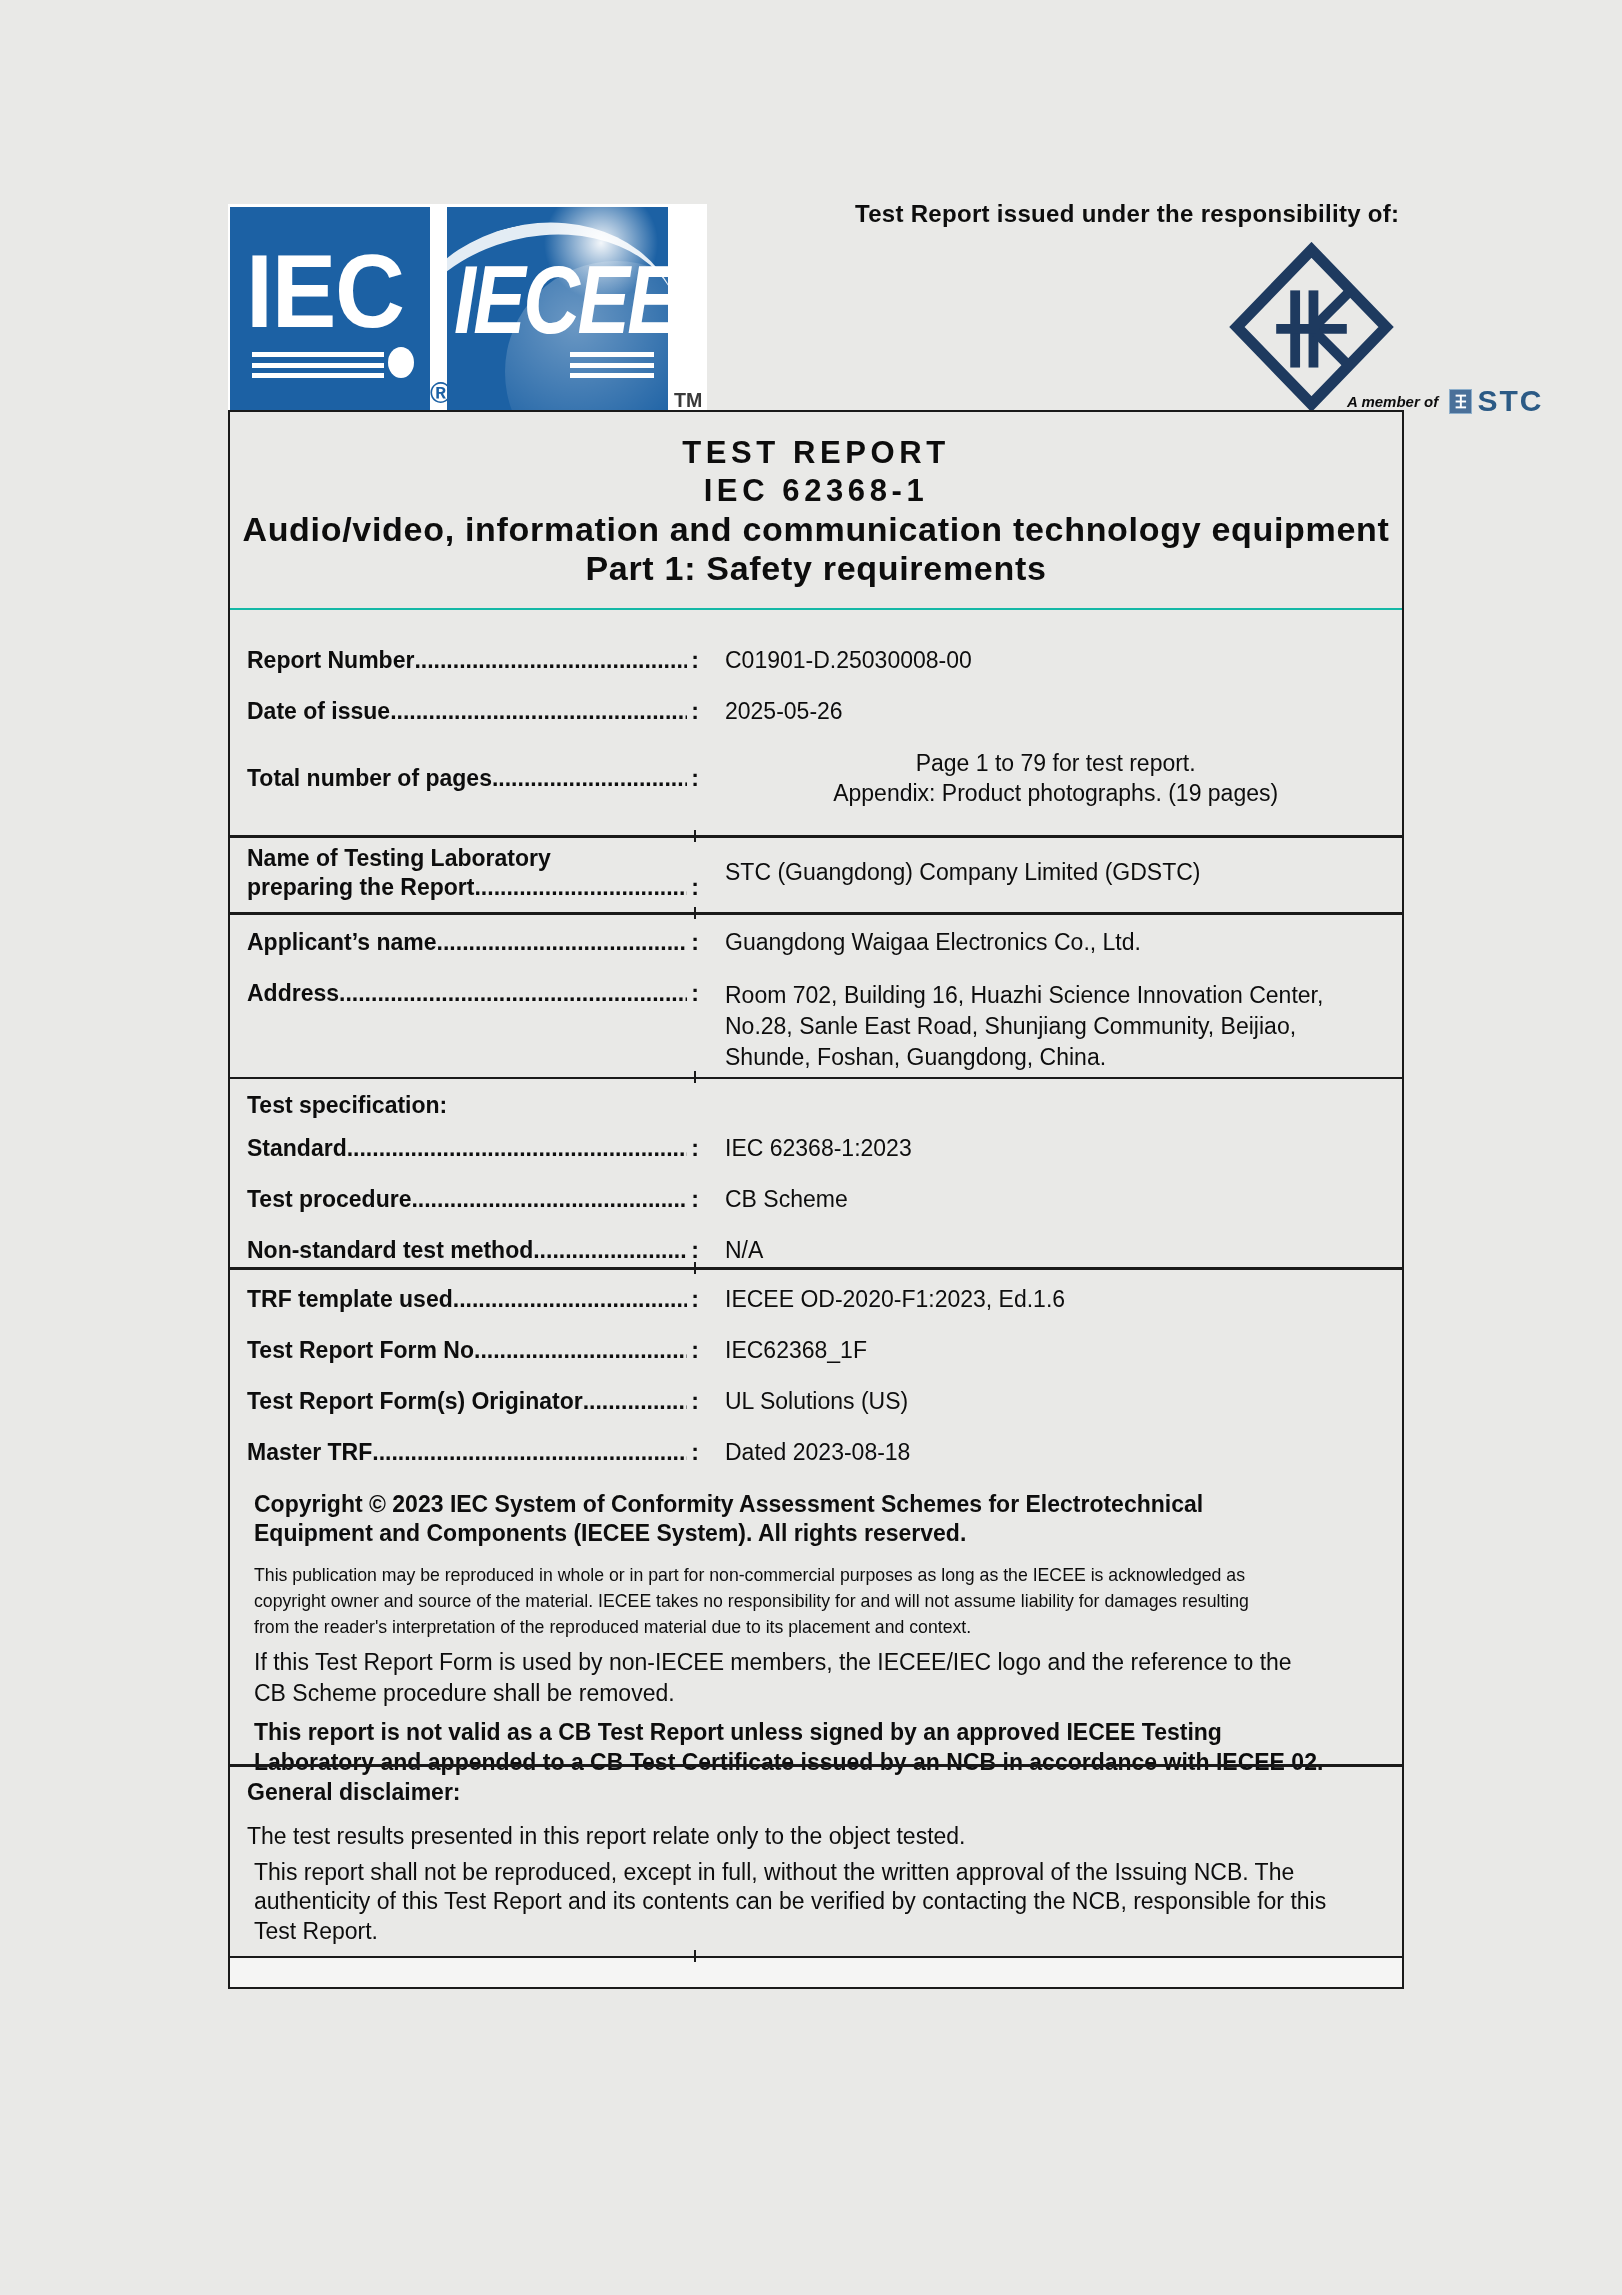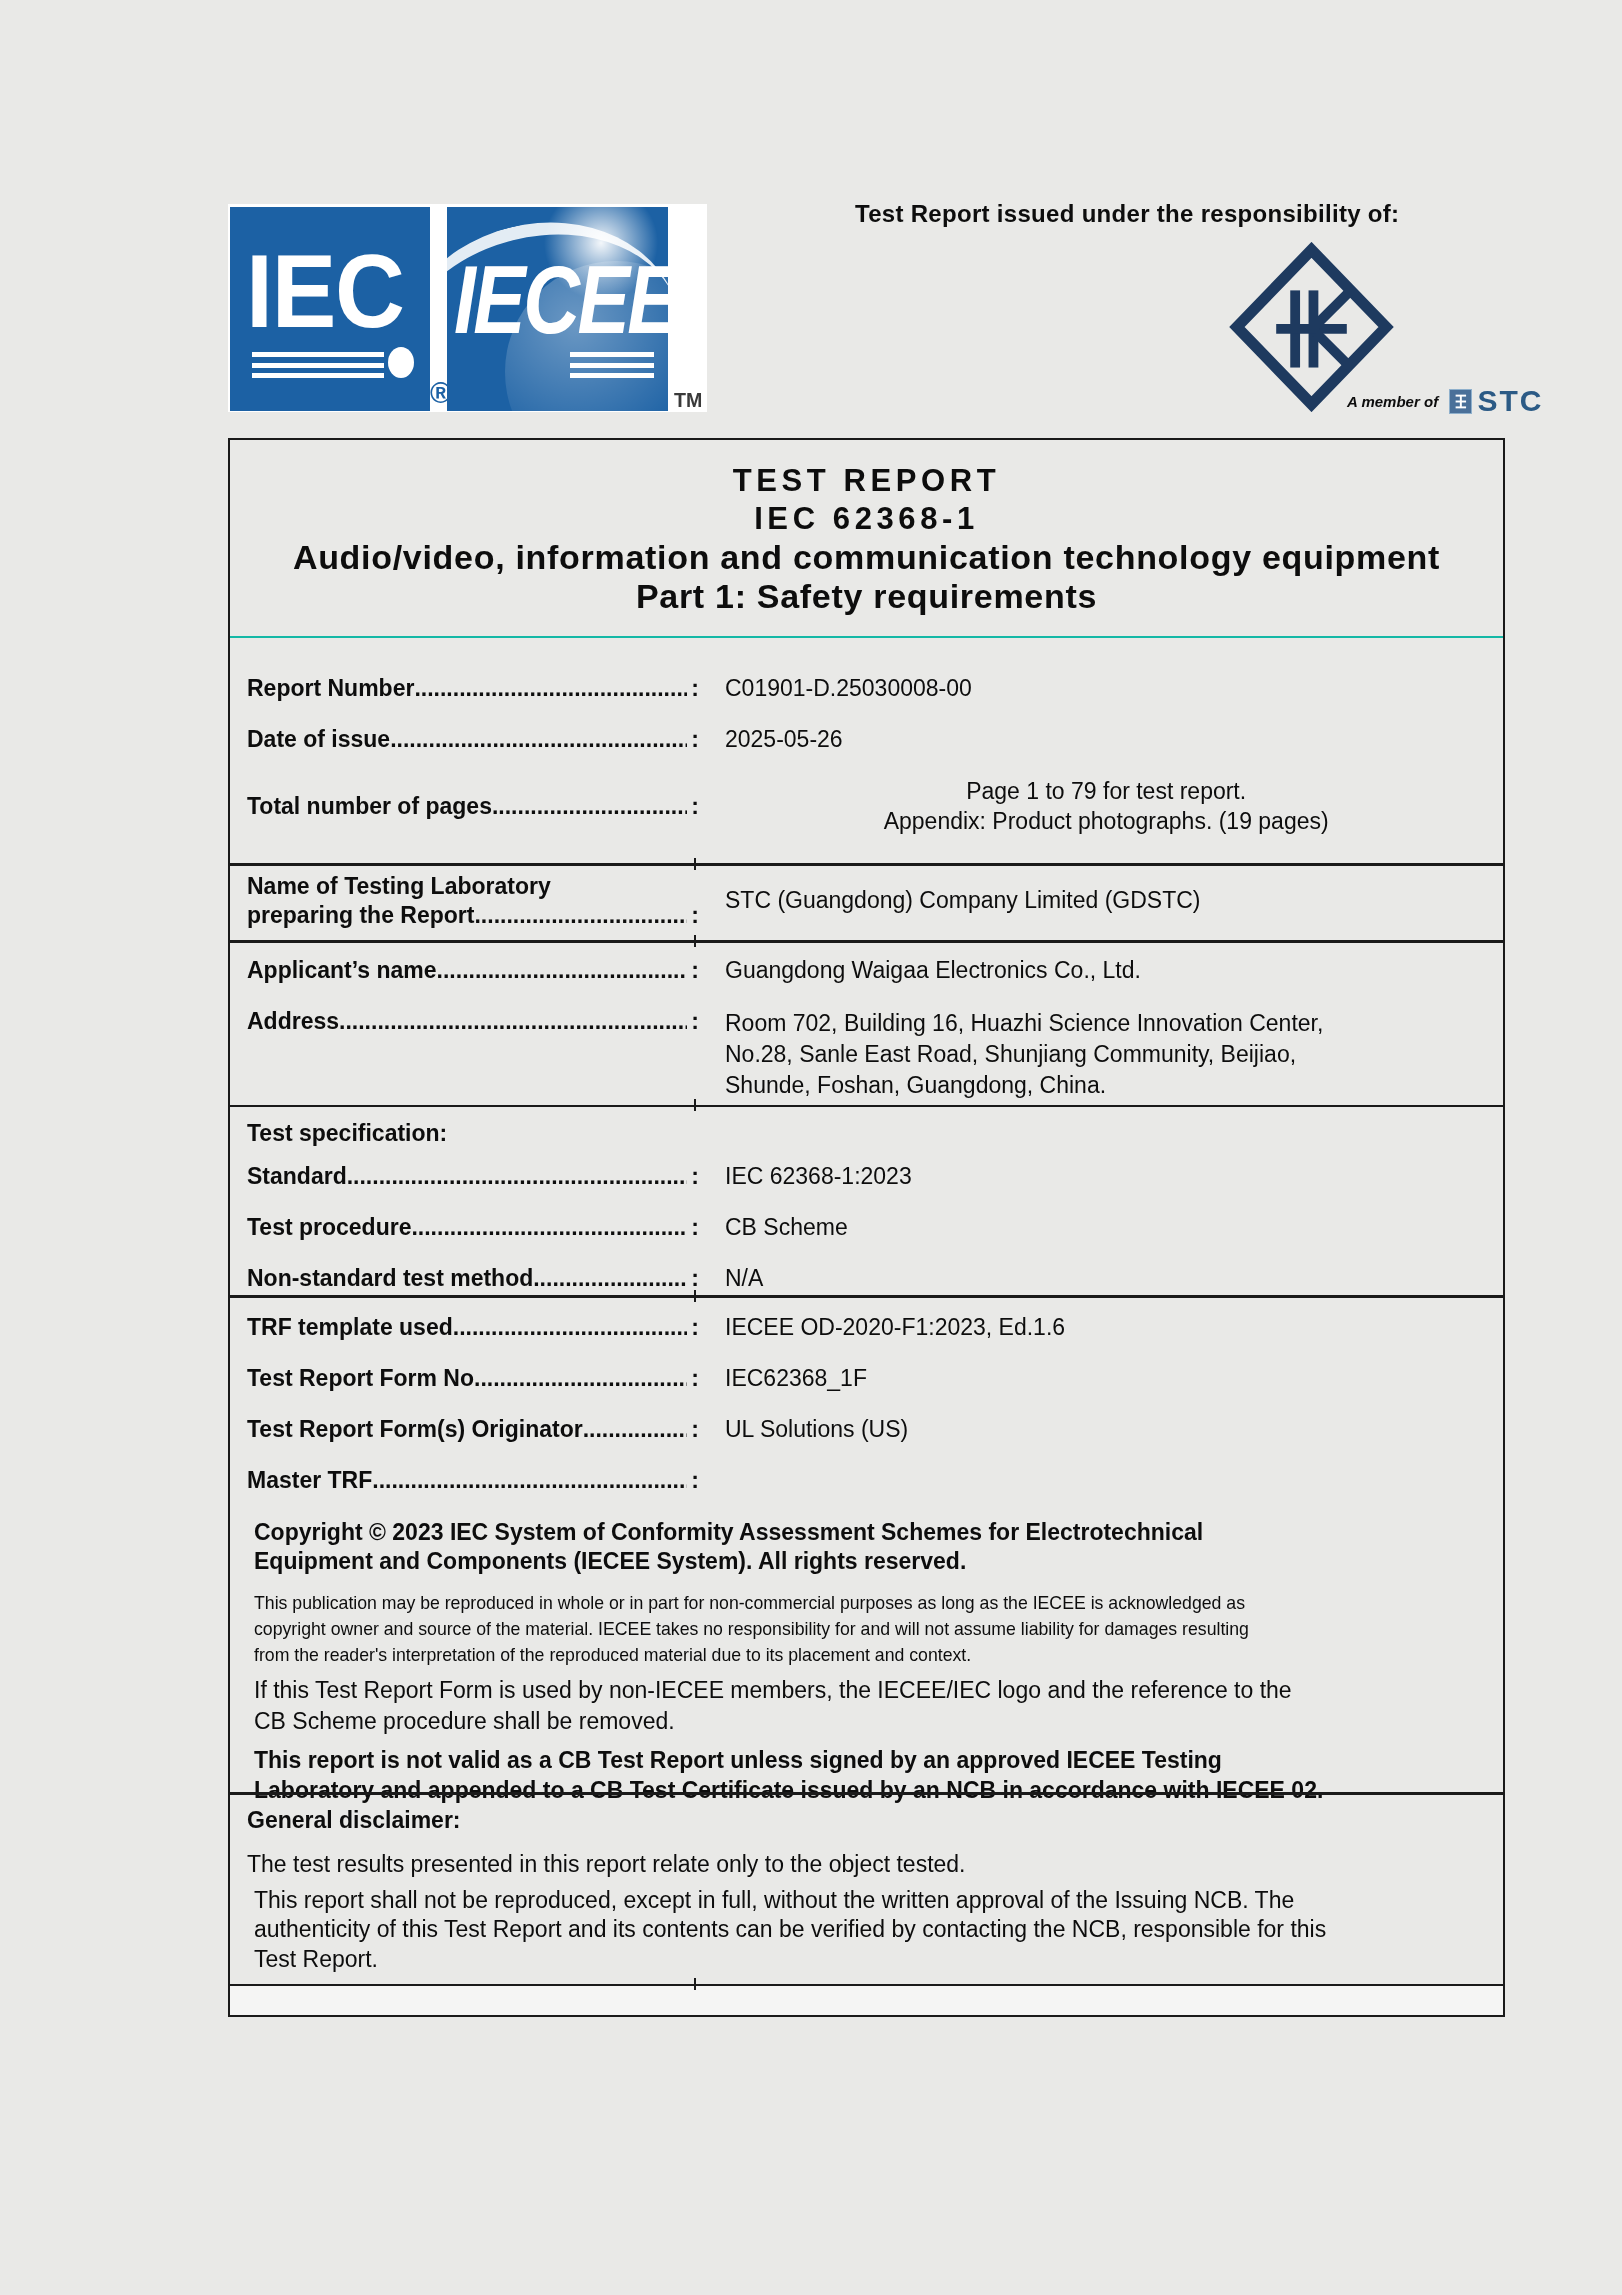--- a/index.html
+++ b/index.html
@@ -23,21 +23,21 @@
   .iecee-stripe{position:absolute;left:123px;width:84px;height:5.9px;background:#fff;}
   .tm-mark{position:absolute;left:446px;top:185px;font-size:19.6px;font-weight:bold;color:#3a3a3a;}
 
   .hks{position:absolute;left:1229px;top:242px;width:165px;height:170px;}
   .member-line{position:absolute;left:1347px;top:386px;display:flex;align-items:center;}
   .member-of{font-size:15px;font-weight:bold;font-style:italic;white-space:nowrap;}
   .stc-glyph{width:23.6px;height:25px;margin-left:10.5px;border:1.3px solid #8fb0cc;display:flex;align-items:center;justify-content:center;box-sizing:border-box;}
   .stc-word{font-size:30px;font-weight:bold;margin-left:5.2px;letter-spacing:2px;line-height:1;}
 
   
-  .doc{position:absolute;left:228px;top:438px;width:1277px;border:2px solid #1a1a1a;box-sizing:border-box;}
+  .doc{position:absolute;left:228px;top:410px;width:1176px;border:2px solid #1a1a1a;box-sizing:border-box;}
   .sec{box-sizing:border-box;position:relative;}
   .tick{position:absolute;left:464px;top:-7.9px;width:2px;height:11.8px;background:#1a1a1a;}
 
   .sec-title{height:196px;text-align:center;padding-top:22px;}
   .t-sm{font-size:31px;font-weight:bold;letter-spacing:4.6px;line-height:38px;}
   .t-lg{font-size:34px;font-weight:bold;letter-spacing:0.7px;line-height:39px;}
 
   .sec-report{height:227px;border-top:2px solid #14b8a6;padding:37px 15.7px 0 17px;}
   .sec-lab{height:77px;border-top:3.3px solid #1a1a1a;padding:6.5px 15.7px 10.5px 17px;display:flex;align-items:center;}
   .sec-app{height:165px;border-top:3.9px solid #1a1a1a;padding:14.4px 15.7px 0 17px;}
@@ -276,20 +276,23 @@
         <div class="fv">
             <div class="vline">UL Solutions (US)</div>
           </div>
       </div>
       <div class="frow">
         <div class="fl">
           <span>Master TRF </span>
             <span class="dots">........................................................................................................................................</span>
             <span class="fc">:</span>
         </div>
+        <div class="fv">
+            <div class="vline">Dated 2023-08-18</div>
+          </div>
       </div>
 
       <div class="para p-bold">
         <div class="pline">Copyright © 2023 IEC System of Conformity Assessment Schemes for Electrotechnical</div>
         <div class="pline">Equipment and Components (IECEE System). All rights reserved.</div>
       </div>
       <div class="para p-small">
         <div class="pline">This publication may be reproduced in whole or in part for non-commercial purposes as long as the IECEE is acknowledged as</div>
         <div class="pline">copyright owner and source of the material. IECEE takes no responsibility for and will not assume liability for damages resulting</div>
         <div class="pline">from the reader's interpretation of the reproduced material due to its placement and context.</div>

